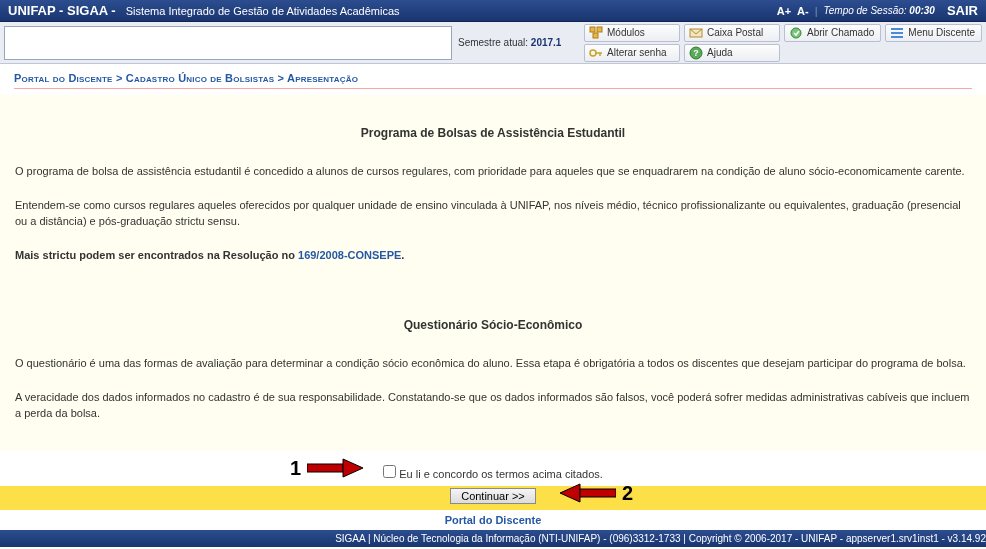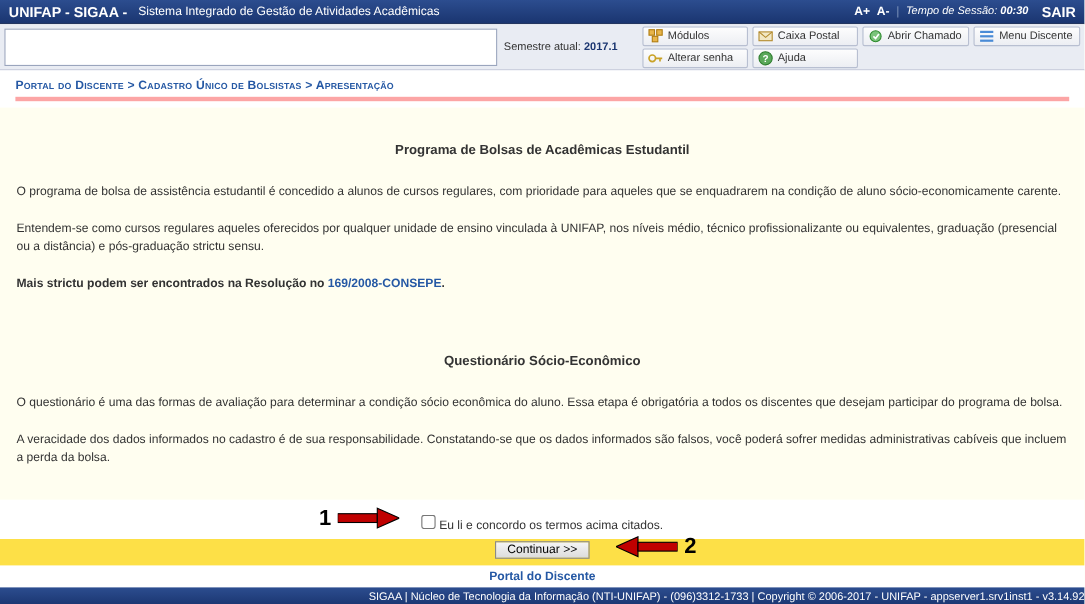--- a/index.html
+++ b/index.html
@@ -70,21 +70,21 @@
     background: #fff;
     padding: 8px 14px 6px;
   }
   .breadcrumb {
     color: #2558a4;
     font-weight: bold;
     font-size: 11px;
     text-transform: none;
     font-variant: small-caps;
     letter-spacing: 0.2px;
-    border-bottom: 4px solid #fca5a5;
+    border-bottom: 1px solid #fca5a5;
     padding-bottom: 4px;
   }
   .breadcrumb a { color: #2558a4; text-decoration: none; }
 
   .content {
     background: #fffef0;
     border: 1px solid #fffef0;
     padding: 20px 14px 10px;
   }
   .section-title {
@@ -231,21 +231,21 @@
   <div class="breadcrumb">
     <a href="#">Portal do Discente</a>
     <span>&gt;</span>
     <a href="#">Cadastro Único de Bolsistas</a>
     <span>&gt;</span>
     <span>Apresentação</span>
   </div>
 </div>
 
 <div class="content">
-  <div class="section-title">Programa de Bolsas de Acadêmicas Estudantil</div>
+  <div class="section-title">Programa de Bolsas de Assistência Estudantil</div>
   <p class="para">O programa de bolsa de assistência estudantil é concedido a alunos de cursos regulares, com prioridade para aqueles que se enquadrarem na condição de aluno sócio-economicamente carente.</p>
   <p class="para">Entendem-se como cursos regulares aqueles oferecidos por qualquer unidade de ensino vinculada à UNIFAP, nos níveis médio, técnico profissionalizante ou equivalentes, graduação (presencial ou a distância) e pós-graduação strictu sensu.</p>
   <p class="para para-bold">
     <span>Mais strictu podem ser encontrados na Resolução no </span><a href="#" class="link-blue">169/2008-CONSEPE</a><span>.</span>
   </p>
 
   <div class="section-title" style="margin-top:54px">Questionário Sócio-Econômico</div>
   <p class="para">O questionário é uma das formas de avaliação para determinar a condição sócio econômica do aluno. Essa etapa é obrigatória a todos os discentes que desejam participar do programa de bolsa.</p>
   <p class="para">A veracidade dos dados informados no cadastro é de sua responsabilidade. Constatando-se que os dados informados são falsos, você poderá sofrer medidas administrativas cabíveis que incluem a perda da bolsa.</p>
 </div>

